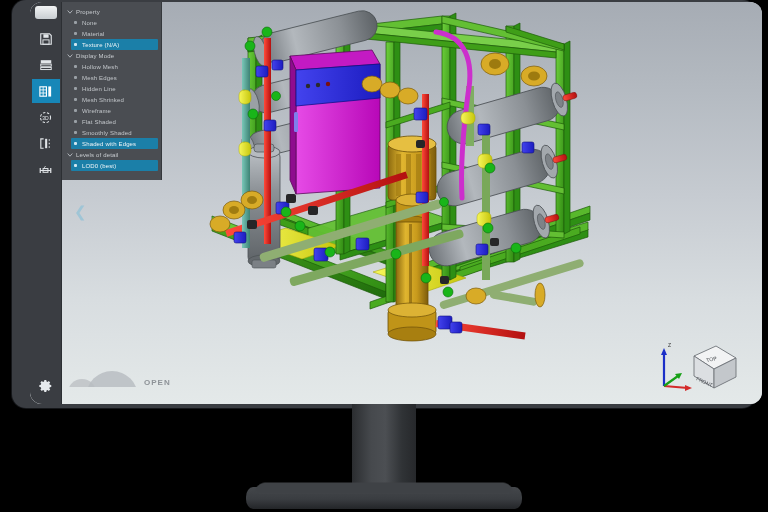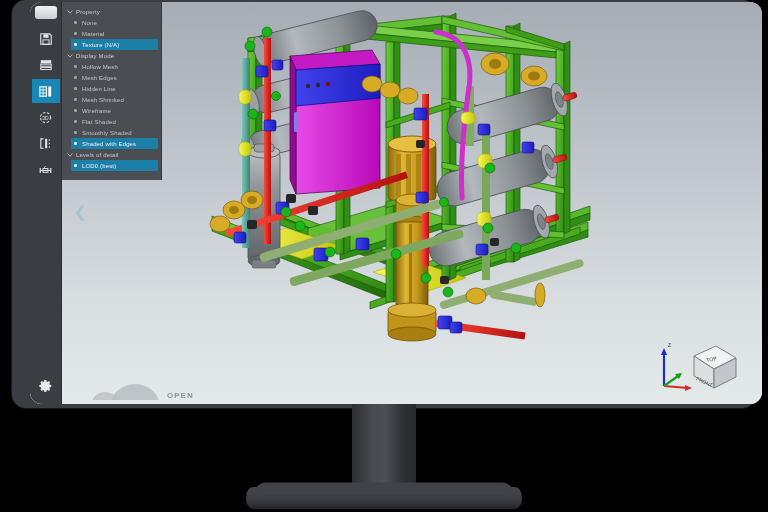--- a/index.html
+++ b/index.html
@@ -87,22 +87,22 @@
 
   
   .collapse{
     position:absolute; left:44px; top:200px; width:12px; height:20px;
     color:#9fc5d6; font-size:15px; line-height:20px; text-align:center; cursor:pointer;
     user-select:none;
   }
 
   
   .openbar{
-    position:absolute; left:32px; bottom:4px; width:122px; height:22px;
-    overflow:hidden; pointer-events:none;margin-left:23px;
+    position:absolute; left:32px; bottom:17px; width:122px; height:22px;
+    overflow:hidden; pointer-events:none;
   }
   .openbar .blob{
     position:absolute; bottom:-10px; left:24px; width:52px; height:26px;
     background:#b9bdc2; border-radius:26px 26px 0 0; opacity:.85;
   }
   .openbar .blob2{
     position:absolute; bottom:-12px; left:6px; width:28px; height:20px;
     background:#b9bdc2; border-radius:14px 14px 0 0; opacity:.75;
   }
   .openbar .otext{

